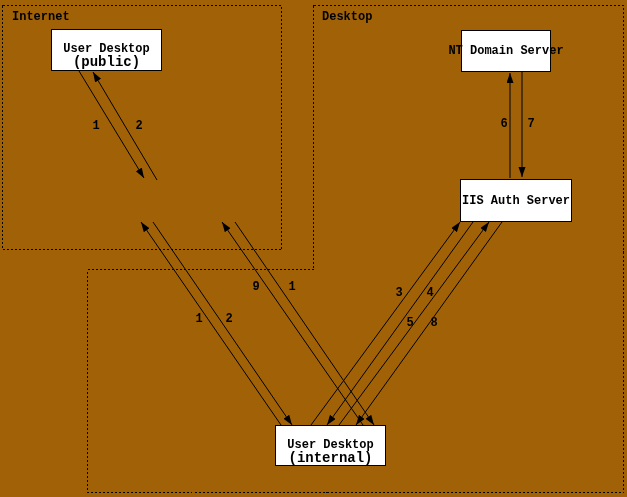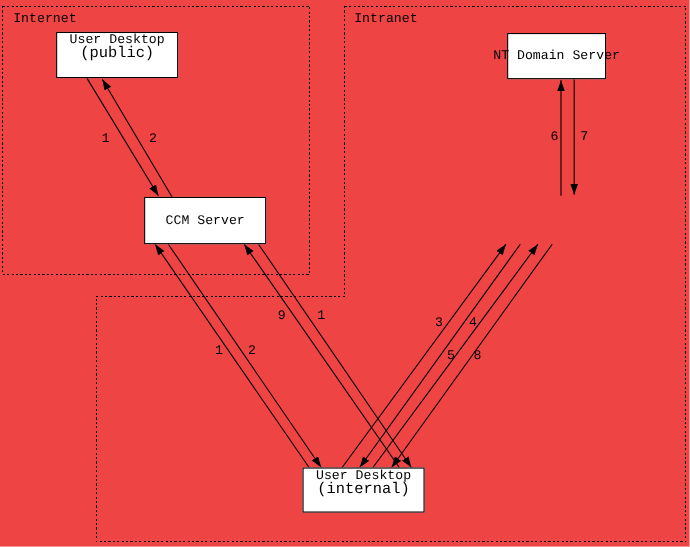--- a/index.html
+++ b/index.html
@@ -1,23 +1,23 @@
 <!DOCTYPE html>
 <html><head>
 <meta charset="utf-8">
 <style>
   * { margin: 0; padding: 0; box-sizing: border-box; }
   html, body { background: #ffffff; }
   .canvas {
     position: relative;
     width: 627px;
     height: 497px;
-    background: #ef4444;
+    background: #a16207;
     font-family: "Liberation Mono", "DejaVu Sans Mono", monospace;
-    font-weight: normal;
+    font-weight: bold;
     color: #000000;
     overflow: hidden;
   }
   .layer-svg {
     position: absolute;
     left: 0; top: 0;
     width: 627px; height: 497px;
   }
   .zone-label {
     position: absolute;
@@ -29,21 +29,21 @@
   .node {
     position: absolute;
     background: #ffffff;
     border: 1px solid #000000;
     display: flex;
     flex-direction: column;
     align-items: center;
     overflow: visible;
   }
   .node.single { justify-content: center; }
-  .node.duo { justify-content: flex-start; }
+  .node.duo { justify-content: flex-start; padding-top: 13px; }
   .node-title {
     font-size: 12px;
     line-height: 12px;
     white-space: nowrap;
   }
   .node-subtitle {
     font-size: 14px;
     line-height: 9px;
     margin-top: 3px;
     white-space: nowrap;
@@ -88,35 +88,35 @@
 
       <line x1="339" y1="425" x2="489" y2="222" marker-end="url(#arrowhead)"></line>
       <line x1="502" y1="222" x2="356" y2="425" marker-end="url(#arrowhead)"></line>
 
       <line x1="510" y1="178" x2="510" y2="73" marker-end="url(#arrowhead)"></line>
       <line x1="522" y1="72" x2="522" y2="177" marker-end="url(#arrowhead)"></line>
     </g>
   </svg>
 
   <span class="zone-label" style="left:12px; top:11px;">Internet</span>
-  <span class="zone-label" style="left:322px; top:11px;">Intranet</span>
+  <span class="zone-label" style="left:322px; top:11px;">Desktop</span>
 
   <div class="node duo" style="left:51px; top:29px; width:111px; height:42px;">
     <span class="node-title">User Desktop</span>
     <span class="node-subtitle">(public)</span>
   </div>
 
   <div class="node single" style="left:461px; top:30px; width:90px; height:42px;">
     <span class="node-title">NT Domain Server</span>
   </div>
 
-  <div class="node single" style="left:131px; top:179px; width:111px; height:43px;">
-    <span class="node-title">CCM Server</span>
+
+  <div class="node single" style="left:460px; top:179px; width:112px; height:43px;">
+    <span class="node-title">IIS Auth Server</span>
   </div>
-
 
   <div class="node duo" style="left:275px; top:425px; width:111px; height:41px;">
     <span class="node-title">User Desktop</span>
     <span class="node-subtitle">(internal)</span>
   </div>
 
   <span class="flow-label" style="left:96px;  top:126px;">1</span>
   <span class="flow-label" style="left:139px; top:126px;">2</span>
 
   <span class="flow-label" style="left:199px; top:319px;">1</span>

